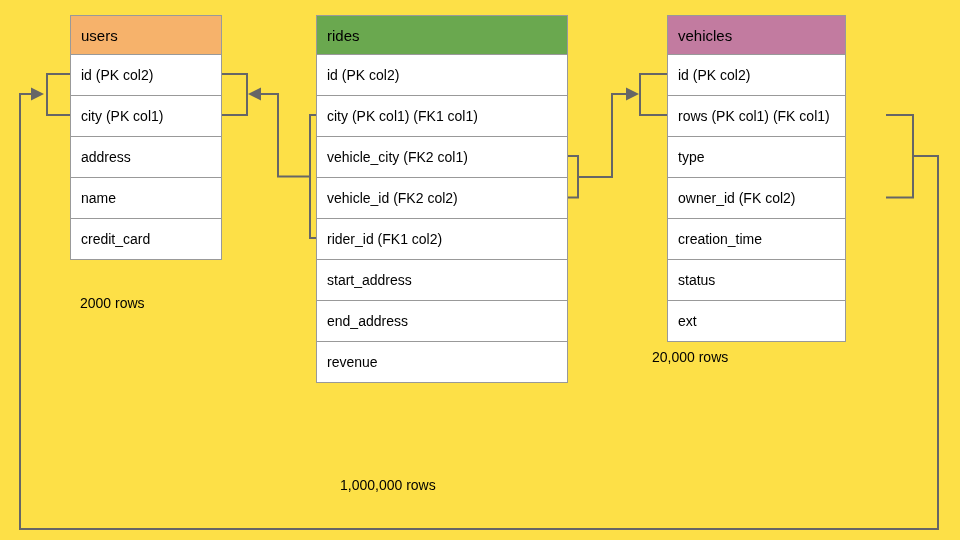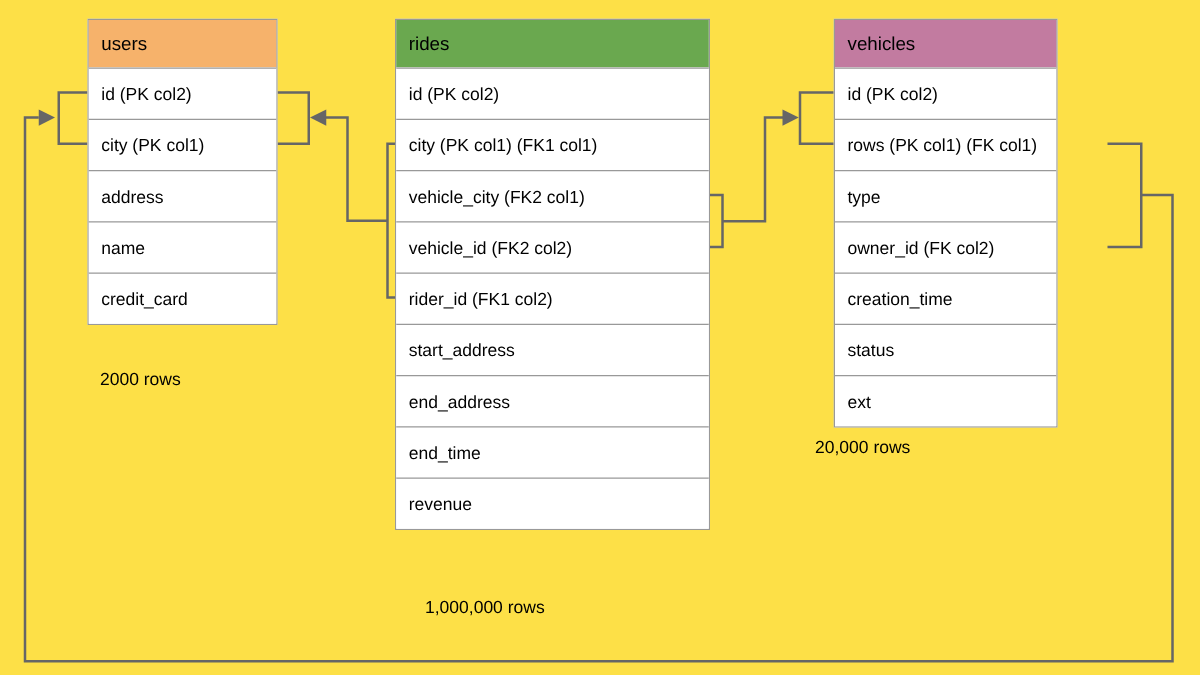--- a/index.html
+++ b/index.html
@@ -99,21 +99,20 @@
   <div class="table" style="left:316px; top:15px; width:252px;">
     <div class="thead" style="background: rgb(106, 168, 79);">rides</div>
     <div>
         <div class="trow">id (PK col2)</div>
         <div class="trow">city (PK col1) (FK1 col1)</div>
         <div class="trow">vehicle_city (FK2 col1)</div>
         <div class="trow">vehicle_id (FK2 col2)</div>
         <div class="trow">rider_id (FK1 col2)</div>
         <div class="trow">start_address</div>
         <div class="trow">end_address</div>
-        <div class="trow">end_time</div>
         <div class="trow">revenue</div>
       </div>
   </div>
   <div class="rowcount" style="left:340px; top:477px;">1,000,000 rows</div>
 
   <div class="table" style="left:667px; top:15px; width:179px;">
     <div class="thead" style="background: rgb(194, 123, 160);">vehicles</div>
     <div>
         <div class="trow">id (PK col2)</div>
         <div class="trow">rows (PK col1) (FK col1)</div>

